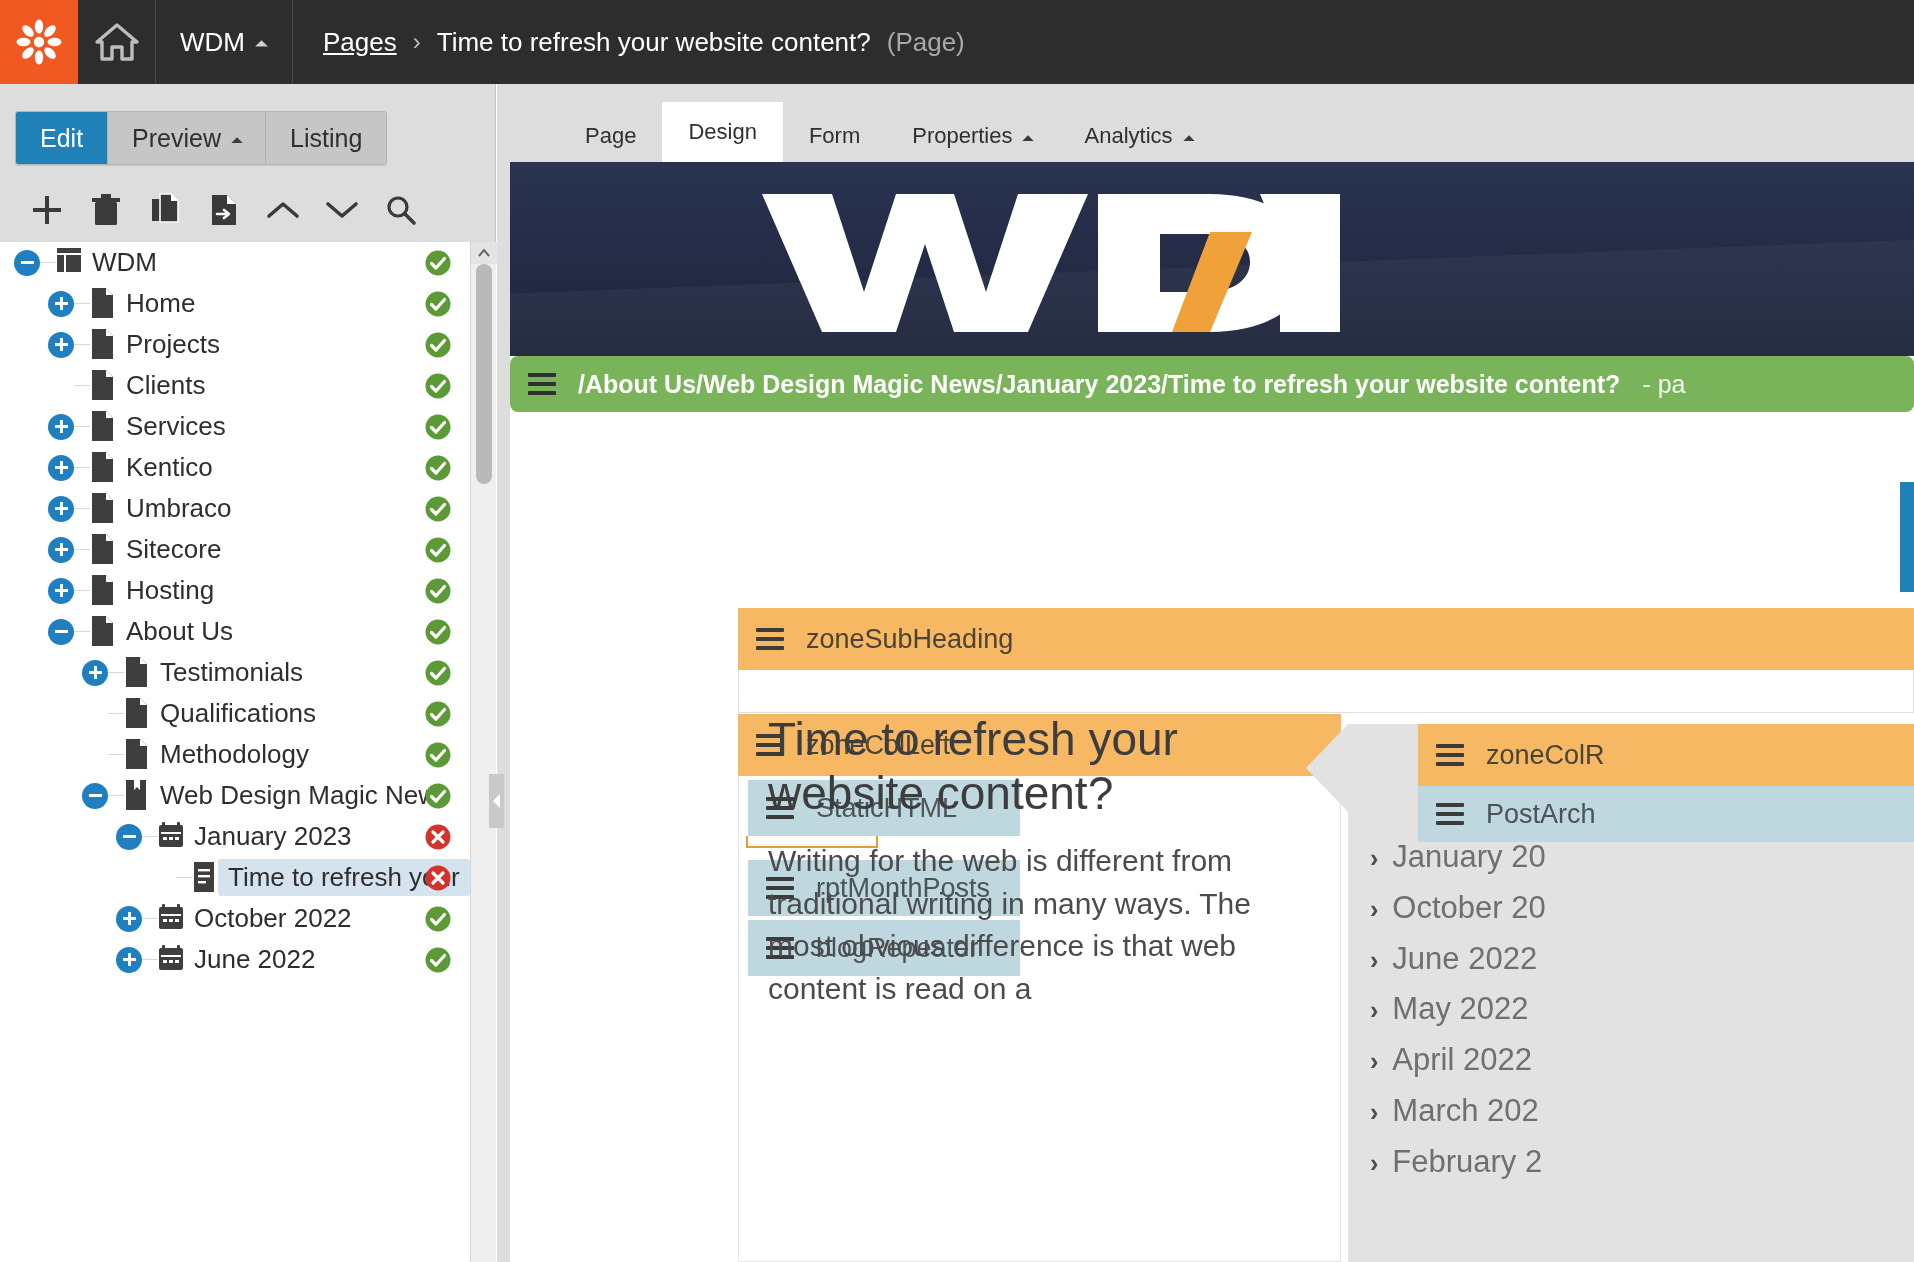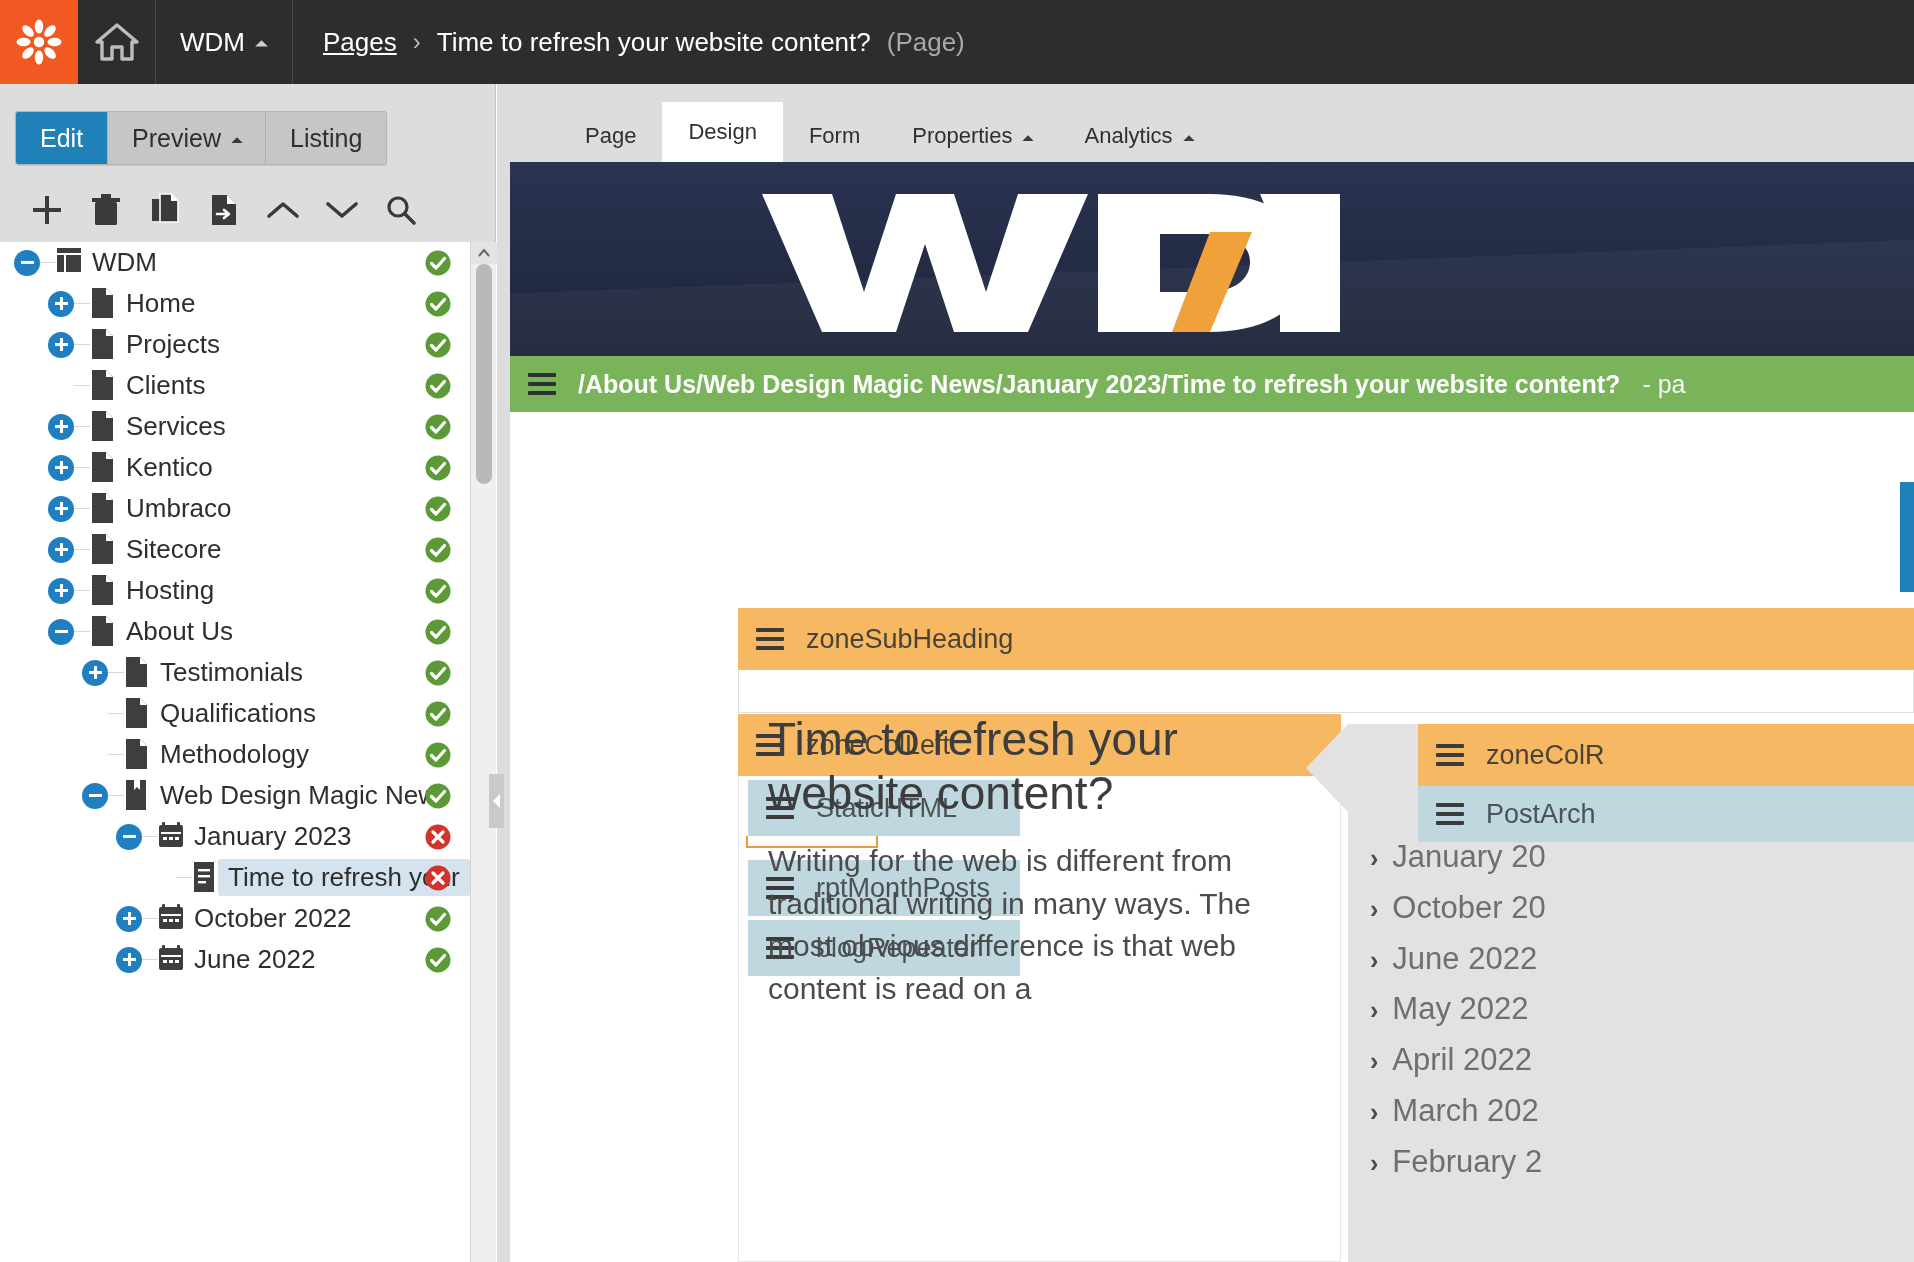--- a/index.html
+++ b/index.html
@@ -268,20 +268,21 @@
     width: 1404px; height: 56px;
     background: #7ab45a;
     display: flex; align-items: center;
     gap: 22px;
     padding-left: 18px;
     color: #ffffff;
     font-size: 25px;
     font-weight: bold;
     white-space: nowrap;
     overflow: hidden;
+    border-radius: 8px;
   }
   .hamb {
     width: 28px; height: 22px;
     flex: 0 0 28px;
     display: flex; flex-direction: column; justify-content: space-between;
   }
   .hamb span { display: block; height: 4px; background: #3b3b3b; border-radius: 1px; }
   .hamb.light span { background: #2f2f2f; }
   .greenbar .trailing { font-weight: normal; opacity: .92; }
 

